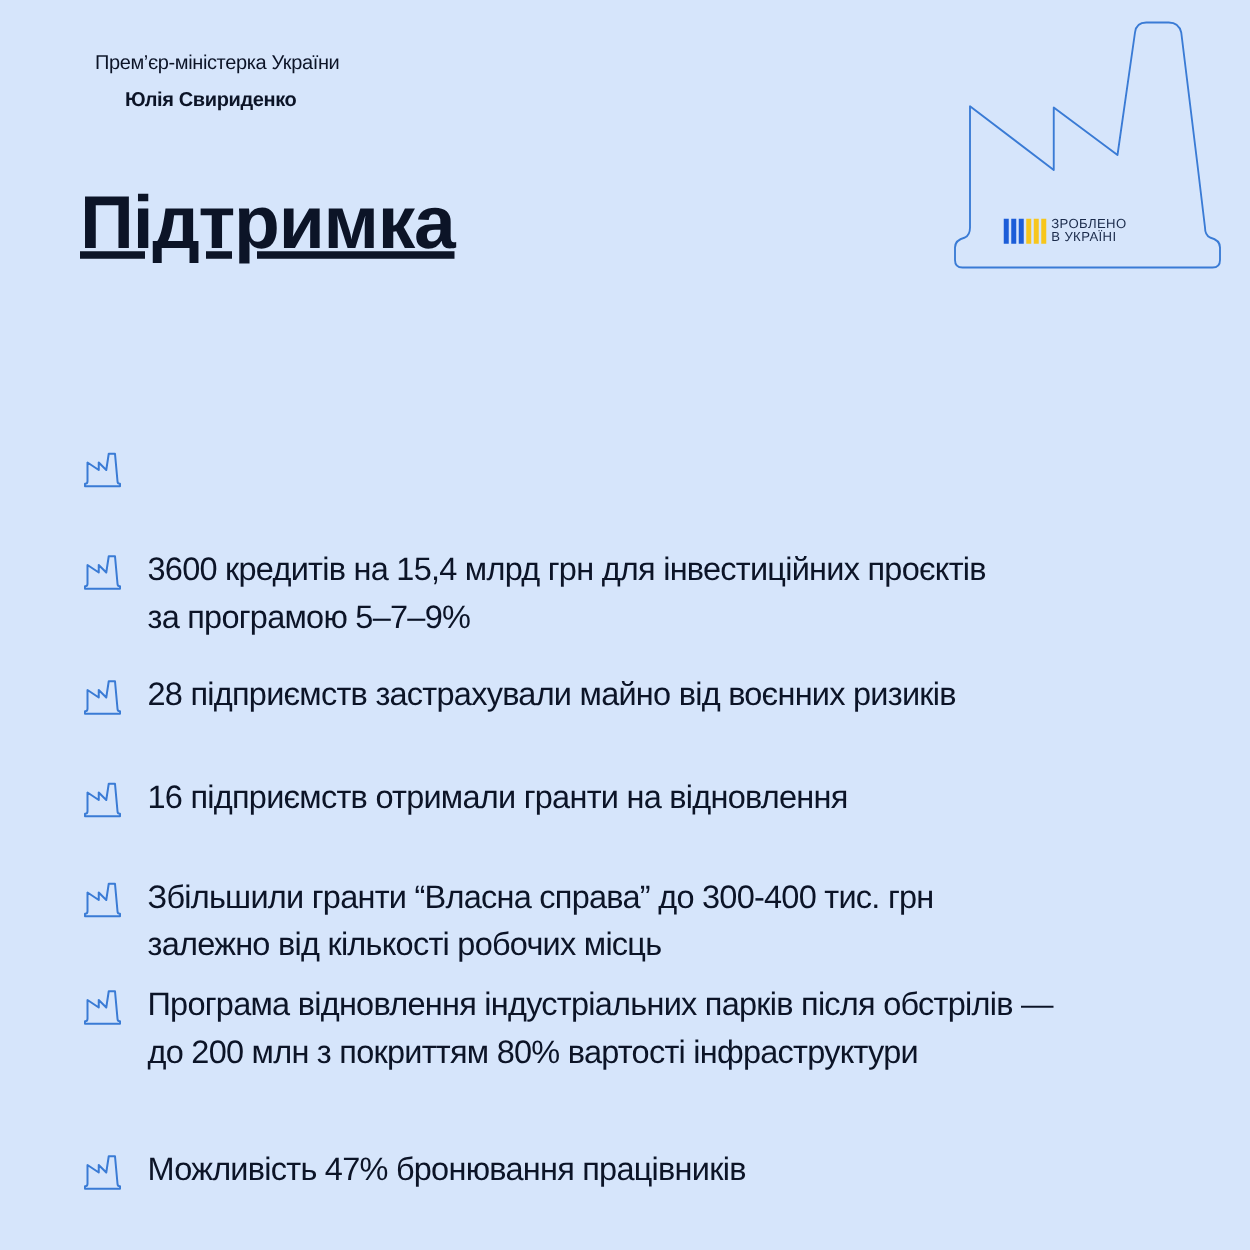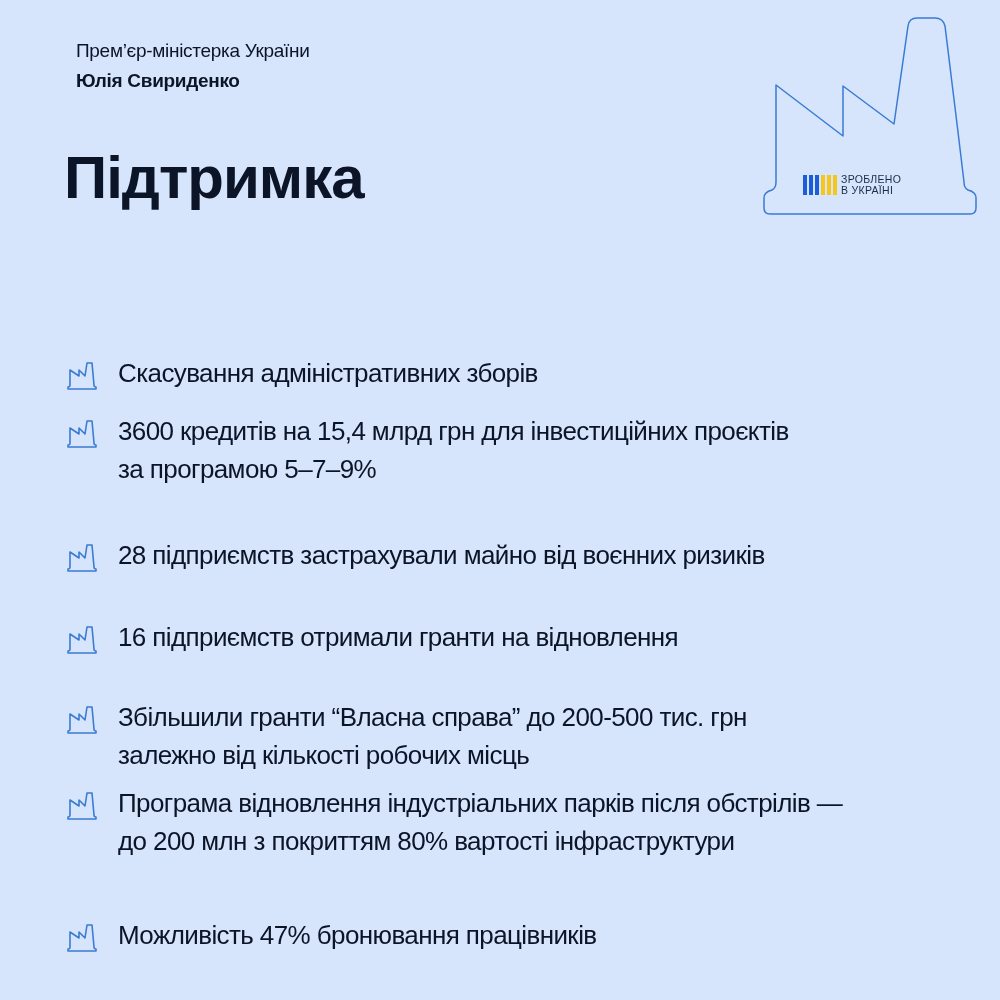--- a/index.html
+++ b/index.html
@@ -5,30 +5,30 @@
     html, body { margin: 0; padding: 0; }
     body {
       width: 1000px; height: 1000px; overflow: hidden;
       background: #d6e5fb;
       font-family: "Liberation Sans", "DejaVu Sans", sans-serif;
       color: #0c1427;
       position: relative;
     }
     .header {
       position: absolute; left: 76px; top: 36px;
-      font-size: 19px; line-height: 30px; letter-spacing: -0.3px;
+      font-size: 16px; line-height: 30px; letter-spacing: -0.3px;
     }
     .header .role { font-weight: 400; }
-    .header .name { font-weight: 700; }
+    .header .name { font-weight: 700; margin-left: 24px; }
     .title {
       position: absolute; left: 64px; top: 140px;
       font-size: 60px; line-height: 76px; font-weight: 700;
       letter-spacing: -1px;
     }
-    .title div { white-space: nowrap; }
+    .title div { white-space: nowrap; text-decoration: underline; }
     .factory {
       position: absolute; left: 752px; top: 12px;
       width: 230px; height: 210px;
     }
     .badge {
       position: absolute; left: 803px; top: 174px;
       display: flex; align-items: center; gap: 4px;
     }
     .bars { display: flex; gap: 2px; }
     .bars span { display: block; width: 4px; height: 20px; }
@@ -79,23 +79,22 @@
     <div>ЗРОБЛЕНО</div>
     <div>В УКРАЇНІ</div>
   </div>
 </div>
 
 <div class="list">
   <div class="item" style="top:2px">
     <svg class="icon" viewBox="0 0 34 30">
         <path d="M4 9 L4 24 Q4 26 2 26 L2 28 L30 28 L30 26 Q28 26 28 24 L26 2 L21 2 L19 15 L13 9 L13 15 Z" fill="none" stroke="#3a7bd5" stroke-width="1.6" stroke-linejoin="round"></path>
       </svg>
-    <div class="text">Скасування адміністративних зборів</div>
   </div>
-  <div class="item" style="top:60px">
+  <div class="item" style="top:84px">
     <svg class="icon" viewBox="0 0 34 30">
         <path d="M4 9 L4 24 Q4 26 2 26 L2 28 L30 28 L30 26 Q28 26 28 24 L26 2 L21 2 L19 15 L13 9 L13 15 Z" fill="none" stroke="#3a7bd5" stroke-width="1.6" stroke-linejoin="round"></path>
       </svg>
     <div class="text">3600 кредитів на 15,4 млрд грн для інвестиційних проєктів
 за програмою 5–7–9%</div>
   </div>
   <div class="item" style="top:184px">
     <svg class="icon" viewBox="0 0 34 30">
         <path d="M4 9 L4 24 Q4 26 2 26 L2 28 L30 28 L30 26 Q28 26 28 24 L26 2 L21 2 L19 15 L13 9 L13 15 Z" fill="none" stroke="#3a7bd5" stroke-width="1.6" stroke-linejoin="round"></path>
       </svg>
@@ -104,21 +103,21 @@
   <div class="item" style="top:266px">
     <svg class="icon" viewBox="0 0 34 30">
         <path d="M4 9 L4 24 Q4 26 2 26 L2 28 L30 28 L30 26 Q28 26 28 24 L26 2 L21 2 L19 15 L13 9 L13 15 Z" fill="none" stroke="#3a7bd5" stroke-width="1.6" stroke-linejoin="round"></path>
       </svg>
     <div class="text">16 підприємств отримали гранти на відновлення</div>
   </div>
   <div class="item" style="top:346px">
     <svg class="icon" viewBox="0 0 34 30">
         <path d="M4 9 L4 24 Q4 26 2 26 L2 28 L30 28 L30 26 Q28 26 28 24 L26 2 L21 2 L19 15 L13 9 L13 15 Z" fill="none" stroke="#3a7bd5" stroke-width="1.6" stroke-linejoin="round"></path>
       </svg>
-    <div class="text">Збільшили гранти “Власна справа” до 200-500  тис. грн
+    <div class="text">Збільшили гранти “Власна справа” до 300-400  тис. грн
 залежно від кількості робочих місць</div>
   </div>
   <div class="item" style="top:432px">
     <svg class="icon" viewBox="0 0 34 30">
         <path d="M4 9 L4 24 Q4 26 2 26 L2 28 L30 28 L30 26 Q28 26 28 24 L26 2 L21 2 L19 15 L13 9 L13 15 Z" fill="none" stroke="#3a7bd5" stroke-width="1.6" stroke-linejoin="round"></path>
       </svg>
     <div class="text">Програма відновлення  індустріальних парків після обстрілів —
 до 200 млн з покриттям 80% вартості інфраструктури</div>
   </div>
   <div class="item" style="top:564px">

